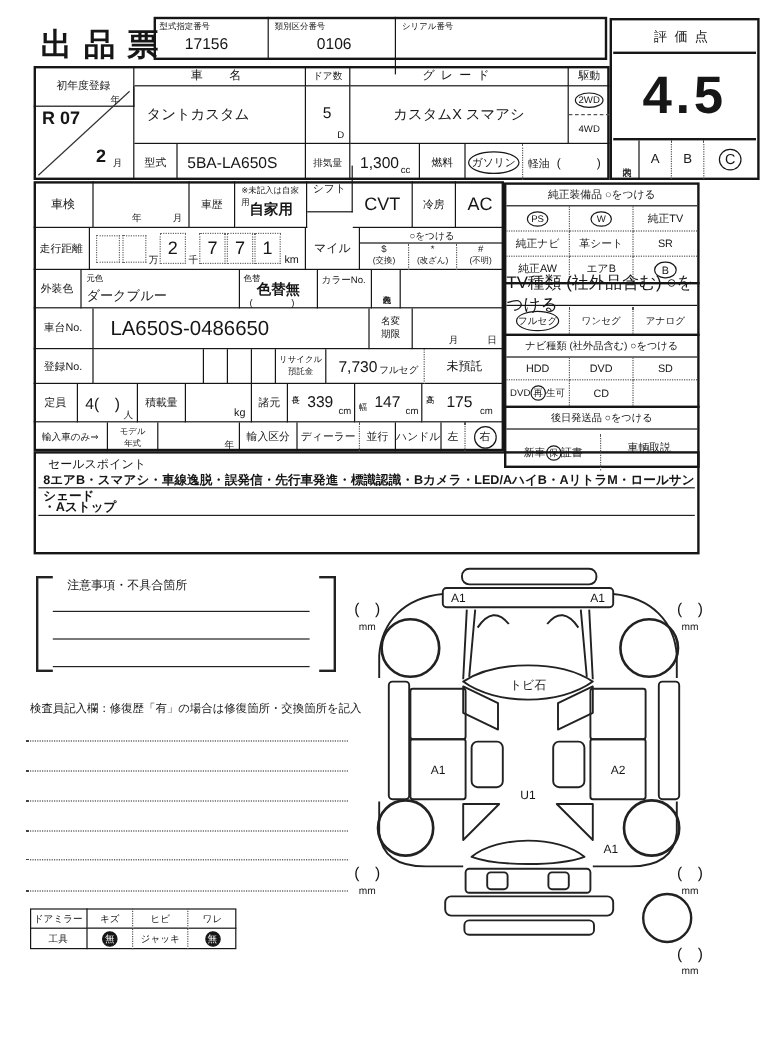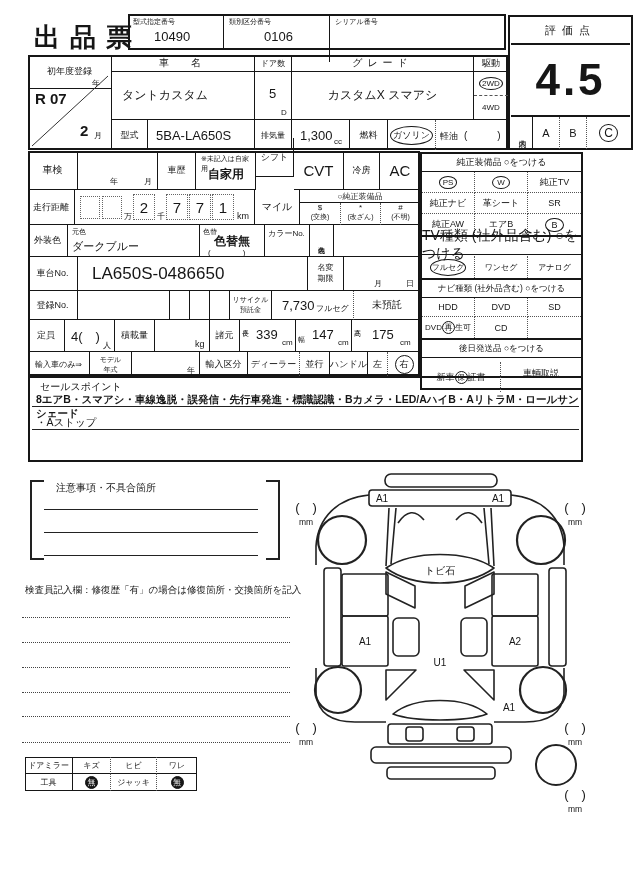--- a/index.html
+++ b/index.html
@@ -30,21 +30,21 @@
   svg text{font-family:"Liberation Sans","DejaVu Sans",sans-serif}
 </style>
 </head>
 <body>
 
 <div class="cell bold" style="left:34px;top:20px;font-size:26px;letter-spacing:10px">出品票</div>
 
 <div class="cell b2" style="left:128px;top:14px;width:378px;height:36px"></div>
 <div class="cell bR" style="left:128px;top:14px;width:96px;height:36px">
   <div class="cell fs7" style="left:5px;top:3px">型式指定番号</div>
-  <div class="cell fs13" style="left:26px;top:15px">10490</div>
+  <div class="cell fs13" style="left:26px;top:15px">17156</div>
 </div>
 <div class="cell bR" style="left:224px;top:14px;width:106px;height:48px">
   <div class="cell fs7" style="left:5px;top:3px">類別区分番号</div>
   <div class="cell fs13" style="left:40px;top:15px">0106</div>
 </div>
 <div class="cell" style="left:330px;top:14px;width:176px;height:36px">
   <div class="cell fs7" style="left:5px;top:3px">シリアル番号</div>
 </div>
 
 <div class="cell b25" style="left:508px;top:15px;width:125px;height:135px"></div>
@@ -128,21 +128,21 @@
   <div class="cell fs8" style="left:49px;top:21px">万</div>
   <div class="dotbox flex fs15" style="left:58px;top:4px;width:22px;height:26px">2</div>
   <div class="cell fs8" style="left:82px;top:21px">千</div>
   <div class="dotbox flex fs15" style="left:91px;top:4px;width:22px;height:26px">7</div>
   <div class="dotbox flex fs15" style="left:114px;top:4px;width:22px;height:26px">7</div>
   <div class="dotbox flex fs15" style="left:137px;top:4px;width:22px;height:26px">1</div>
   <div class="cell fs9" style="left:162px;top:21px">km</div>
 </div>
 <div class="cell bR bB flex fs10" style="left:255px;top:190px;width:45px;height:35px">マイル</div>
 <div class="cell bB" style="left:300px;top:190px;width:120px;height:35px">
-  <div class="cell bB flex fs8" style="left:0;top:0;width:120px;height:13px">○純正装備品</div>
+  <div class="cell bB flex fs8" style="left:0;top:0;width:120px;height:13px">○をつける</div>
   <div class="cell" style="left:0;top:13px;width:40px;height:22px;text-align:center">
     <div class="fs8">$</div>
     <div class="fs7">(交換)</div>
   </div>
   <div class="cell dotL" style="left:40px;top:13px;width:40px;height:22px;text-align:center">
     <div class="fs8">*</div>
     <div class="fs7">(改ざん)</div>
   </div>
   <div class="cell dotL" style="left:80px;top:13px;width:40px;height:22px;text-align:center">
     <div class="fs8">#</div>
@@ -234,21 +234,21 @@
 <div class="cell bR flex fs9" style="left:330px;top:352px;width:38px;height:24px">ハンドル</div>
 <div class="cell dR flex fs9" style="left:368px;top:352px;width:20px;height:24px">左</div>
 <div class="cell flex" style="left:388px;top:352px;width:32px;height:24px">
     <span class="circ" style="font-size:9px;padding:2px 4px">右</span>
   </div>
 
 <div class="cell b2" style="left:28px;top:376px;width:555px;height:86px"></div>
 <div class="cell fs10" style="left:40px;top:380px">セールスポイント</div>
 <div class="cell" style="left:36px;top:393px;width:544px;font-size:10.5px;font-weight:bold">8エアB・スマアシ・車線逸脱・誤発信・先行車発進・標識認識・Bカメラ・LED/AハイB・AリトラM・ロールサンシェード</div>
 <div class="uline" style="left:32px;top:392px;width:547px;height:15px"></div>
-<div class="cell" style="left:36px;top:416px;width:544px;font-size:10.5px;font-weight:normal">・Aストップ</div>
+<div class="cell" style="left:36px;top:416px;width:544px;font-size:10.5px;font-weight:bold">・Aストップ</div>
 <div class="uline" style="left:32px;top:415px;width:547px;height:15px"></div>
 
 <div class="cell b2" style="left:420px;top:152px;width:163px;height:238px"></div>
 <div class="cell bB flex fs9" style="left:422px;top:154px;width:159px;height:18px">純正装備品 ○をつける</div>
 <div class="cell dR dB flex" style="left:422px;top:172px;width:53px;height:21px">
     <span class="circ" style="font-size:8px;padding:1px 3px">PS</span>
   </div>
 <div class="cell dR dB flex" style="left:475px;top:172px;width:53px;height:21px">
     <span class="circ" style="font-size:8px;padding:1px 4px">W</span>
   </div>

